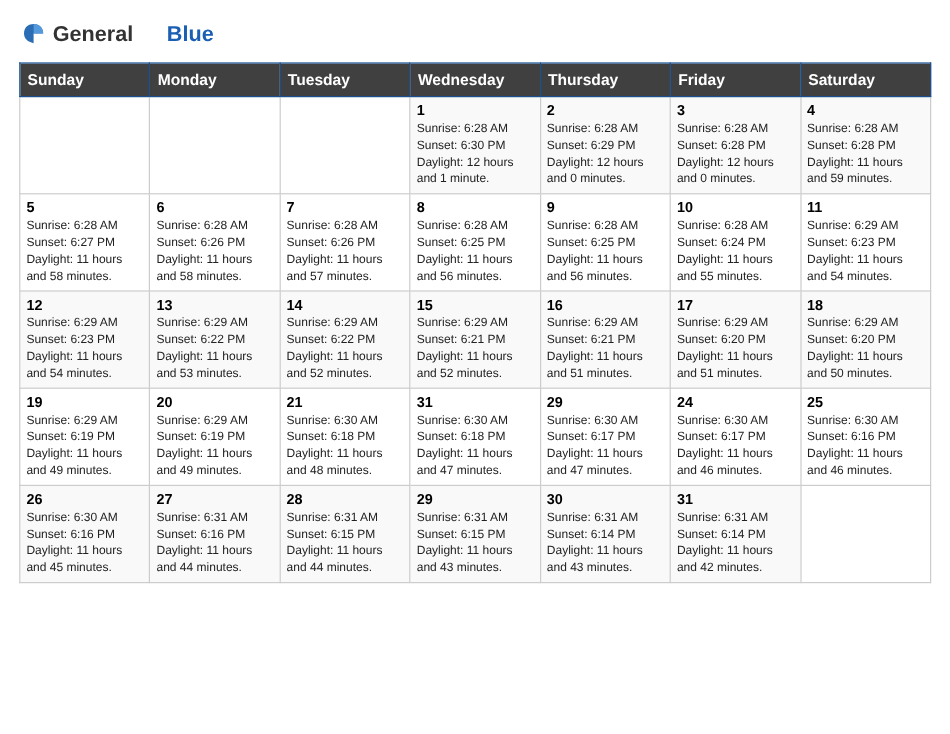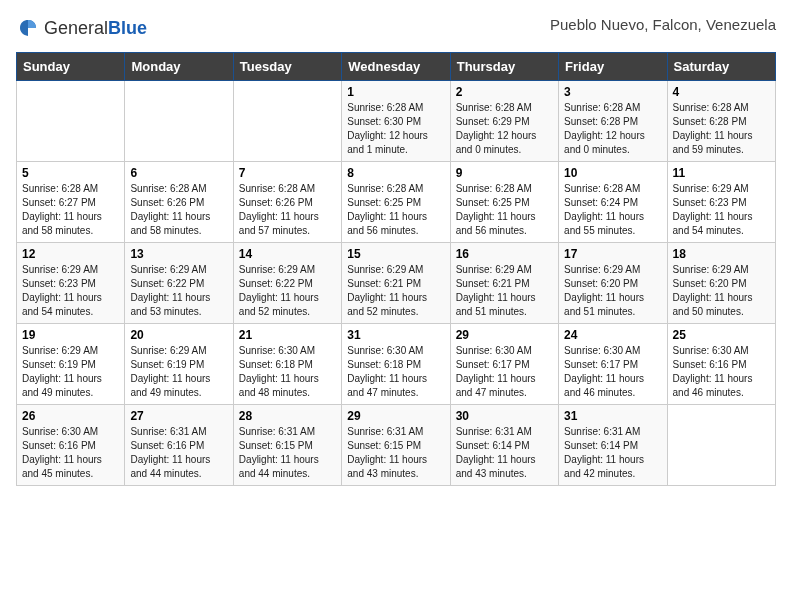--- a/index.html
+++ b/index.html
@@ -16,27 +16,28 @@
       align-items: flex-start;
       margin-bottom: 12px;
     }
     .logo {
       display: flex;
       align-items: center;
       gap: 4px;
     }
     .logo-text-general {
       font-size: 18px;
-      font-weight: normal;
+      font-weight: bold;
       color: #333;
     }
     .logo-text-blue {
       font-size: 18px;
       font-weight: bold;
       color: #1a5fb4;
+      padding-left: 28px;
     }
     .logo-icon {
       width: 24px;
       height: 24px;
     }
     .title-block {
       text-align: right;
     }
     .month-title {
       font-size: 36px;
@@ -95,21 +96,20 @@
   <div class="logo">
     <svg class="logo-icon" viewBox="0 0 30 30" xmlns="http://www.w3.org/2000/svg">
       <path d="M15 5 C10 5, 5 8, 5 15 C5 20, 9 24, 15 25 L15 15 L25 15 C25 9, 21 5, 15 5Z" fill="#2a6db5"></path>
       <path d="M15 5 C20 5, 25 8, 25 15 L15 15Z" fill="#5599dd"></path>
     </svg>
     <div>
       <span class="logo-text-general">General</span><span class="logo-text-blue">Blue</span>
     </div>
   </div>
   <div class="title-block">
-    <div class="location">Pueblo Nuevo, Falcon, Venezuela</div>
   </div>
 </div>
 
 <table>
   <thead>
     <tr>
     <th>Sunday</th>
         <th>Monday</th>
         <th>Tuesday</th>
         <th>Wednesday</th>

